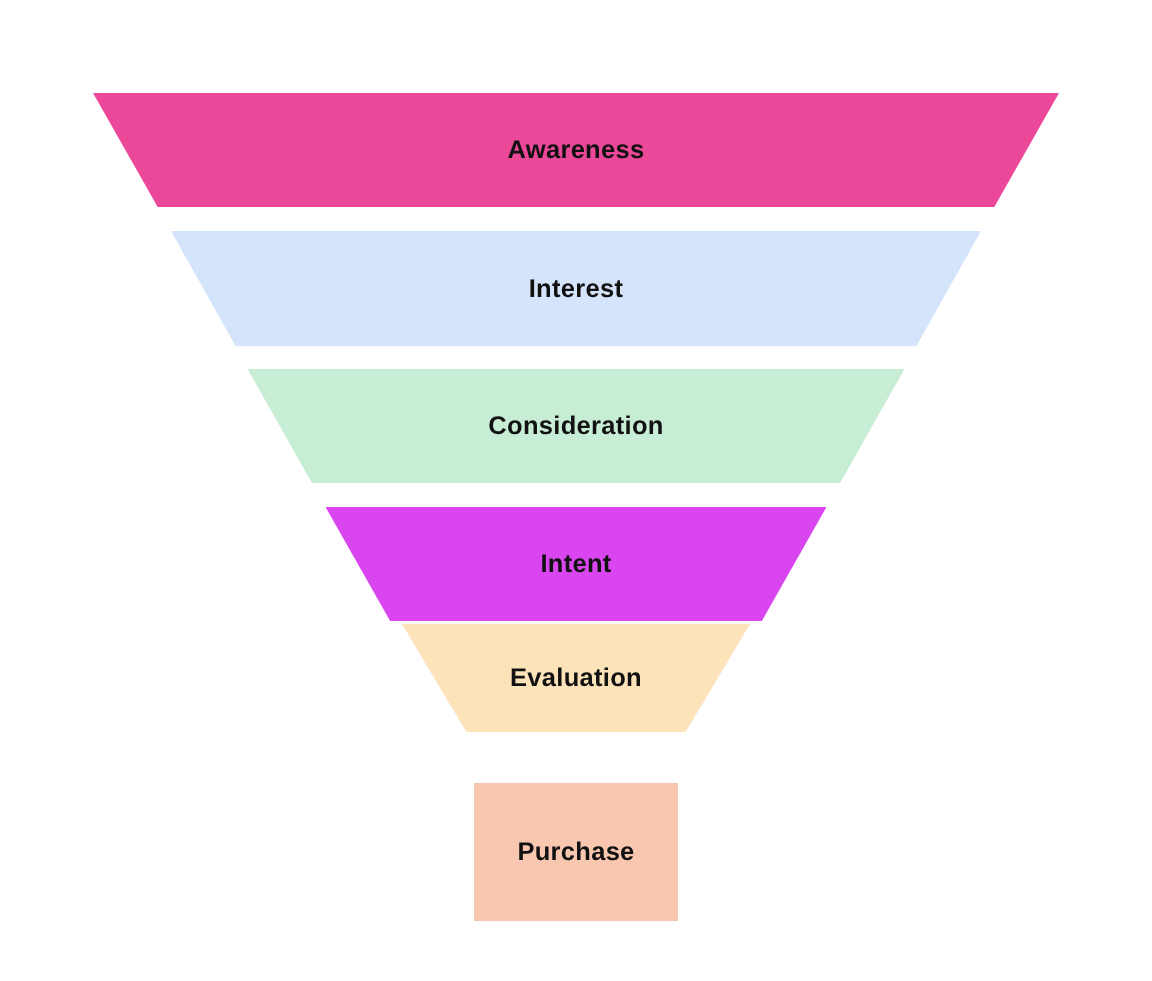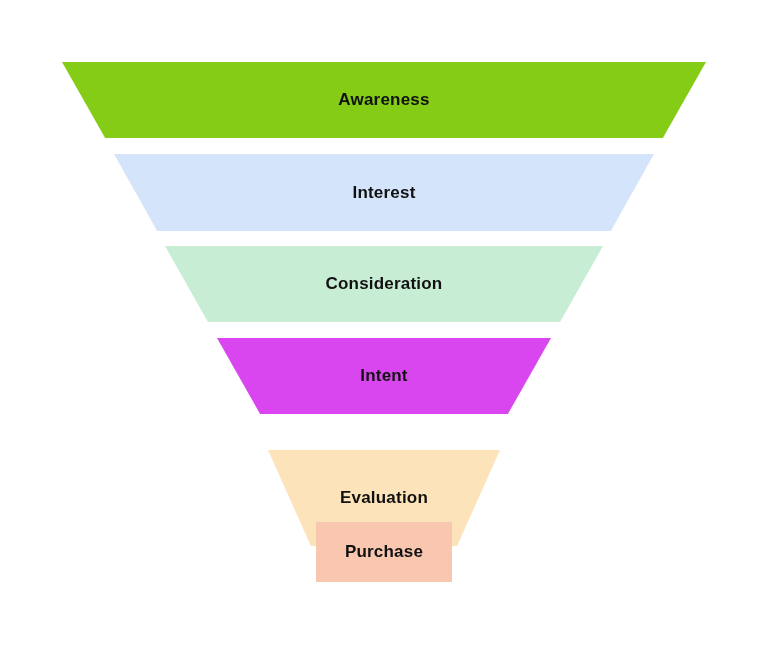--- a/index.html
+++ b/index.html
@@ -30,30 +30,30 @@
   }
   
   .s0 { left: 62px;  top: 62px;  width: 644px; height: 76px;
         clip-path: polygon(0 0, 100% 0, 93.3% 100%, 6.7% 100%); }
   .s1 { left: 114px; top: 154px; width: 540px; height: 77px;
         clip-path: polygon(0 0, 100% 0, 92% 100%, 8% 100%); }
   .s2 { left: 165px; top: 246px; width: 438px; height: 76px;
         clip-path: polygon(0 0, 100% 0, 90.2% 100%, 9.8% 100%); }
   .s3 { left: 217px; top: 338px; width: 334px; height: 76px;
         clip-path: polygon(0 0, 100% 0, 87.1% 100%, 12.9% 100%); }
-  .s4 { left: 268px; top: 450px; width: 232px; height: 96px;
+  .s4 { left: 268px; top: 416px; width: 232px; height: 72px;
         clip-path: polygon(0 0, 100% 0, 81.5% 100%, 18.5% 100%); }
-  .s5 { left: 316px; top: 522px; width: 136px; height: 60px; }
+  .s5 { left: 316px; top: 522px; width: 136px; height: 92px; }
 </style>
 </head>
 <body style="background: rgb(255, 255, 255);">
 
 <div class="canvas">
 
-  <div class="stage s0" style="background: #84cc16;">
+  <div class="stage s0" style="background: #ec4899;">
     <span class="label" style="color: rgb(17, 17, 17);">Awareness</span>
   </div>
 
   <div class="stage s1" style="background: rgb(212, 228, 251);">
     <span class="label" style="color: rgb(17, 17, 17);">Interest</span>
   </div>
 
   <div class="stage s2" style="background: rgb(200, 237, 213); align-items: center;">
     <span class="label" style="color: rgb(17, 17, 17);">Consideration</span>
   </div>

